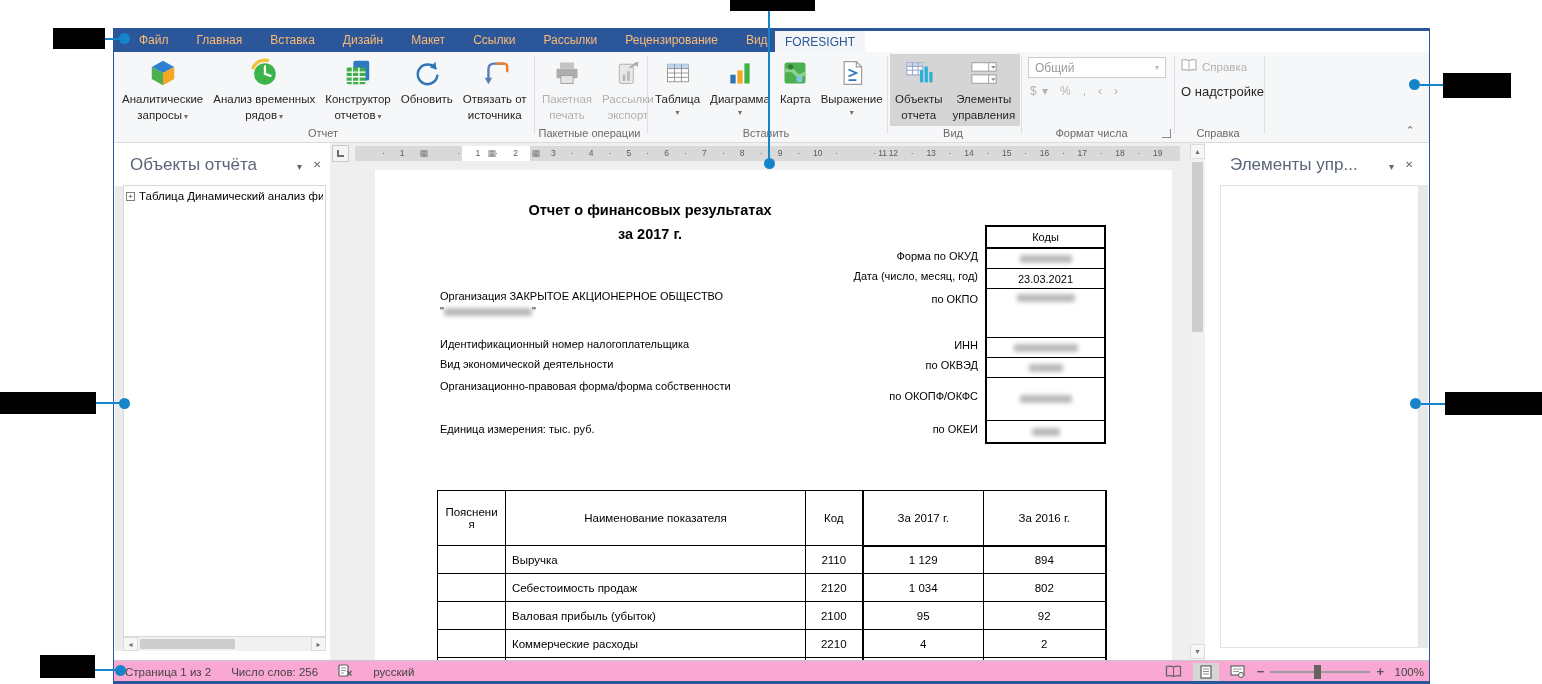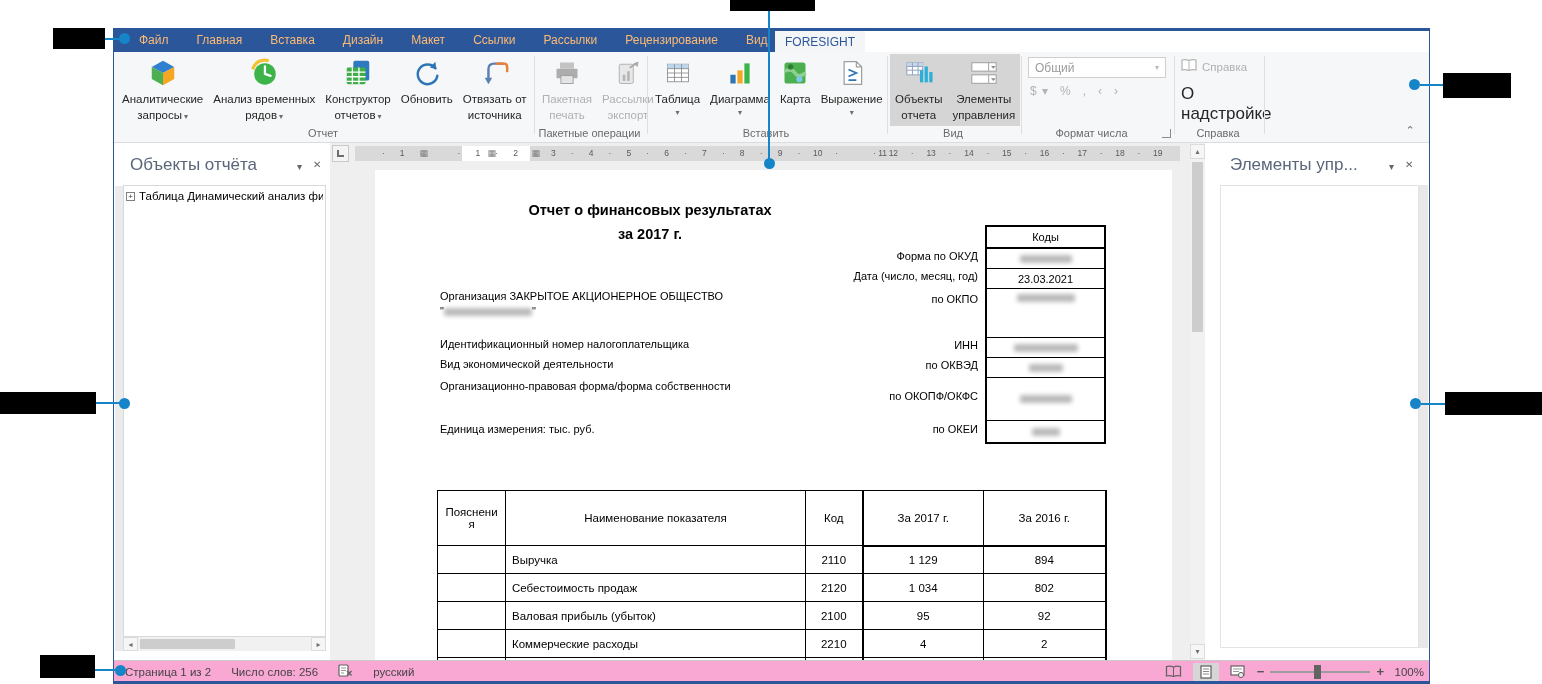--- a/index.html
+++ b/index.html
@@ -312,21 +312,21 @@
     <div class="rgroup" style="left:1062px;width:90px;">
       <div style="position:absolute;left:6px;top:6px;display:flex;align-items:center;gap:5px;">
         <span class="icn" style="height:auto;">
           <svg width="16" height="13" viewBox="0 0 16 13">
               <path d="M1 1 Q4.5 0 8 1.5 Q11.5 0 15 1 V11 Q11.5 10 8 11.5 Q4.5 10 1 11 Z" fill="#fff" stroke="#b3b3b3" stroke-width="1.2"></path>
               <path d="M8 1.5 V11.5" stroke="#b3b3b3"></path>
             </svg>
         </span>
         <span style="font-size:11.5px;color:#b0b0b0;">Справка</span>
       </div>
-      <div style="position:absolute;left:6px;top:32px;font-size:17px;color:#262626;cursor:pointer;">О надстройке</div>
+      <div style="position:absolute;left:6px;top:32px;font-size:13px;color:#262626;cursor:pointer;">О надстройке</div>
       <div class="glabel">Справка</div>
       <div class="sep"></div>
     </div>
   </div>
   <div id="ribbon-chevron">⌃</div>
 
   <div class="abs" style="left:114px;top:143px;width:216px;height:517px;background:#fff;z-index:3;">
     <div class="abs" style="left:1px;top:43px;width:8px;height:465px;background:#ebebeb;"></div>
     <div class="abs panel-title" style="left:16px;top:12px;width:165px;">Объекты отчёта</div>
     <div class="abs panel-ico" style="left:183px;top:18px;">▾</div>

